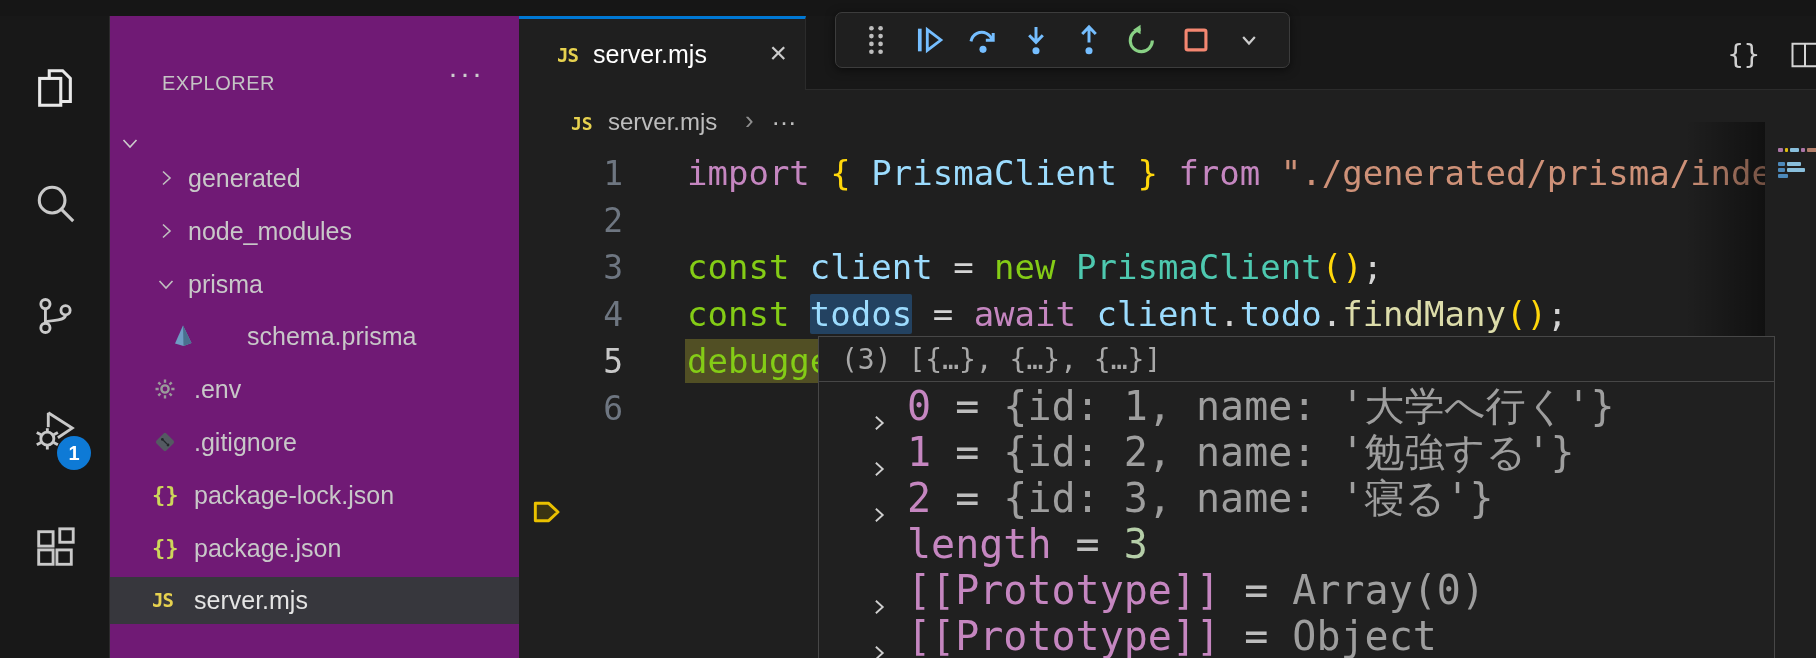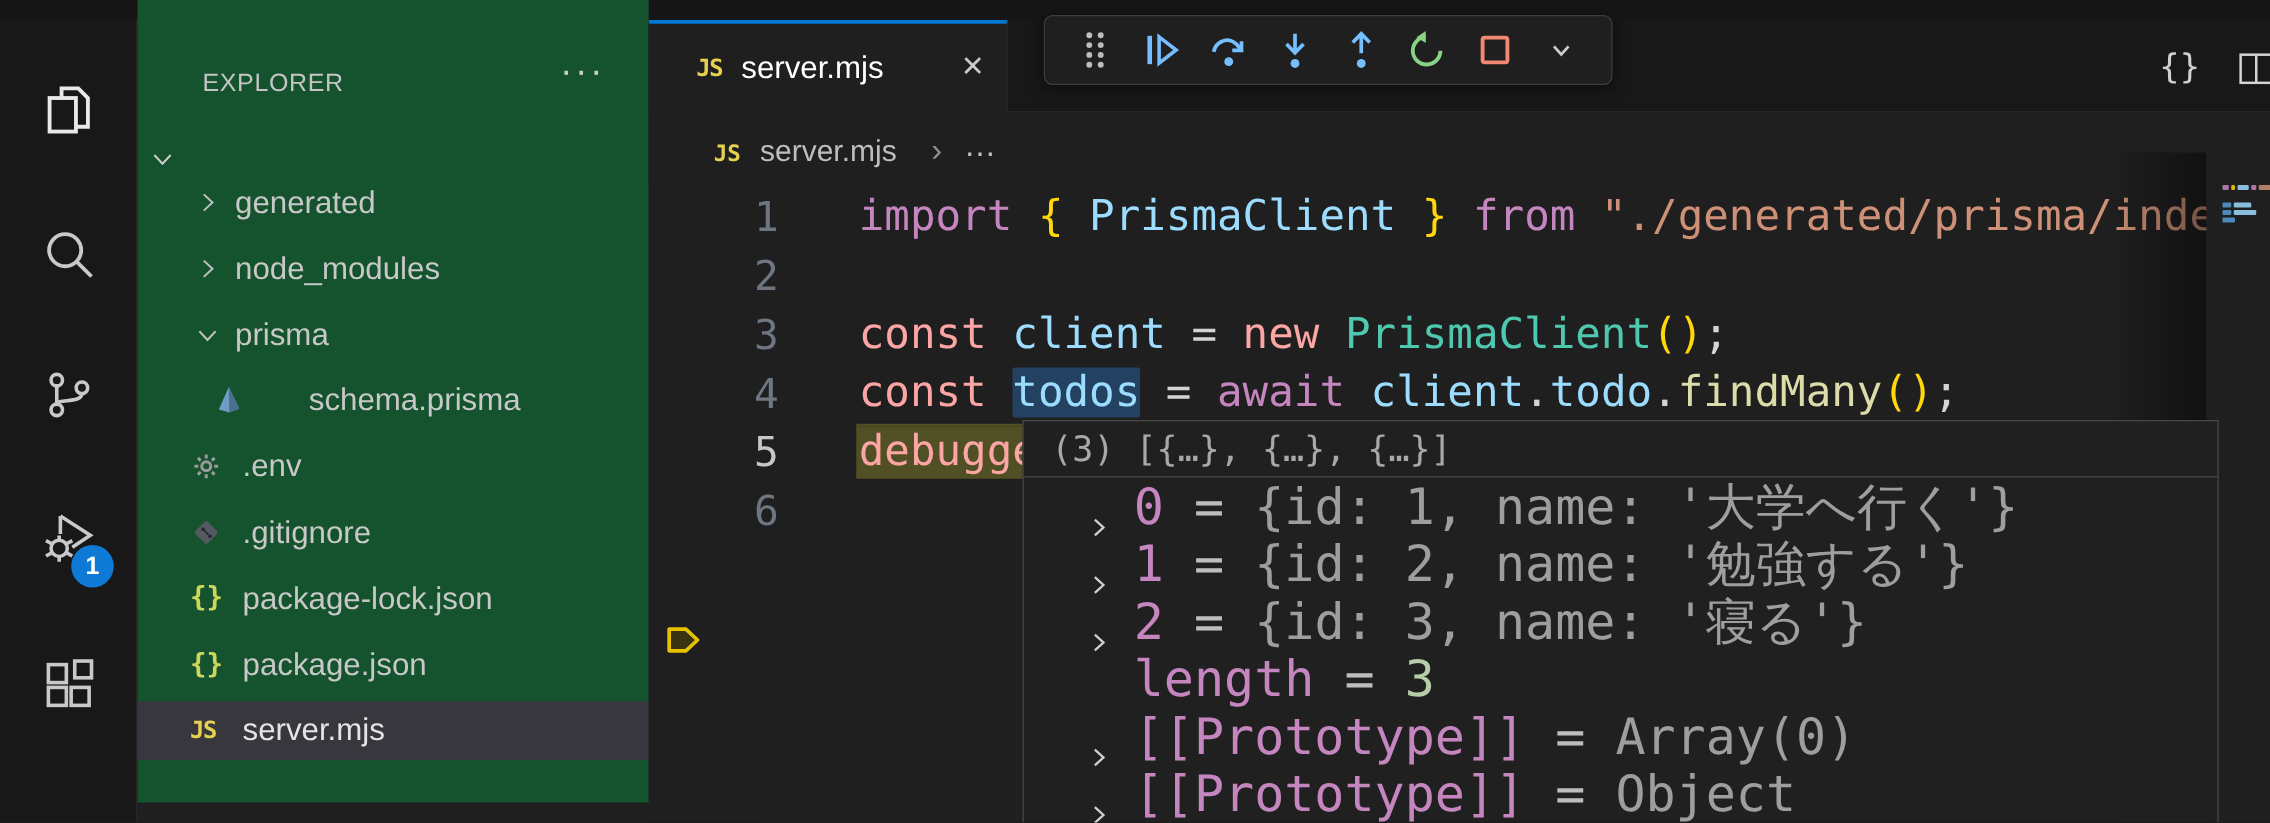--- a/index.html
+++ b/index.html
@@ -13,21 +13,21 @@
   
   .activitybar { position:absolute; left:0; top:16px; width:110px; height:642px;
     background:#181818; border-right:1px solid #2b2b2b; }
   .ab-icon { position:absolute; left:32px; width:46px; height:46px; color:#c9c9c9; }
   .ab-icon svg { width:46px; height:46px; display:block; }
   .ab-icon.active { color:#e9e9e9; }
   .ab-badge { position:absolute; left:57px; top:420px; width:34px; height:34px; border-radius:50%;
     background:#0e7ad6; color:#fff; font-size:20px; font-weight:bold; text-align:center; line-height:34px; }
 
   
-  .sidebar { position:absolute; left:110px; top:0; width:409px; height:642px; background:#14532d; }
+  .sidebar { position:absolute; left:110px; top:16px; width:409px; height:642px; background:#701a75; }
   .sb-header { position:absolute; left:52px; top:56px; font-size:20px; letter-spacing:.5px; color:#c4c4c4; }
   .sb-more { position:absolute; left:338px; top:40px; font-size:30px; color:#cccccc; letter-spacing:2px; }
   .sb-root { position:absolute; left:0; top:106px; width:409px; height:42px; color:#e7e7e7; }
   .sb-root .chev { position:absolute; left:8px; top:9px; width:24px; height:24px; color:#cccccc; }
   .sb-root .lbl { position:absolute; left:48px; top:8px; font-size:23px; font-weight:bold; }
   .sb-row { position:absolute; left:0; width:409px; height:47px; color:#c8c8c8; font-size:25px; }
   .sb-row.selected { background:#37373d; color:#e4e4e4; }
   .sb-row .chev { position:absolute; left:44px; top:11px; width:24px; height:24px; color:#c0c0c0; }
   .sb-row .ficon { position:absolute; left:42px; top:10px; width:26px; height:26px; }
   .sb-row.lvl2 .ficon { left:60px; }
@@ -70,21 +70,21 @@
   .bc-sep { position:absolute; left:226px; top:14px; font-size:26px; color:#8f8f8f; }
   .bc-more { position:absolute; left:252px; top:10px; font-size:26px; color:#bdbdbd; letter-spacing:1px; }
 
   
   .code-area { position:absolute; left:0; top:134px; width:1246px; height:508px; overflow:hidden;
     font-family:"DejaVu Sans Mono", monospace; font-size:34px; }
   .cl { position:absolute; left:0; width:1246px; height:47px; line-height:47px; white-space:pre; }
   .cl .ln { position:absolute; left:0; top:0; width:104px; text-align:right; color:#6e7681; font-size:33px; }
   .cl.current .ln { color:#c8c8c8; }
   .cl .ct { position:absolute; left:168px; top:0; }
-  .tk-k{color:#fca5a5} .tk-c{color:#c586c0} .tk-v{color:#9cdcfe} .tk-t{color:#4ec9b0}
+  .tk-k{color:#84cc16} .tk-c{color:#c586c0} .tk-v{color:#9cdcfe} .tk-t{color:#4ec9b0}
   .tk-f{color:#dcdcaa} .tk-s{color:#ce9178} .tk-b{color:#ffd70b} .tk-p{color:#d4d4d4}
   .word-hl { background:rgba(38,79,120,.75); border-radius:2px; }
   .dbg-line-bg { background:#514f24; box-shadow:0 0 0 2px #514f24; }
   .gutter-arrow { position:absolute; left:11px; top:480px; width:32px; height:32px; z-index:3; }
 
   
   .mm-shadow { position:absolute; left:1166px; top:106px; width:80px; height:536px; z-index:2;
     background:linear-gradient(to right, rgba(0,0,0,0), rgba(0,0,0,.45)); }
   .minimap { position:absolute; left:1256px; top:106px; width:41px; height:536px; background:#1f1f1f; }
   .mm-row { position:absolute; left:3px; height:4px; border-radius:1px; display:flex; gap:2px; }

